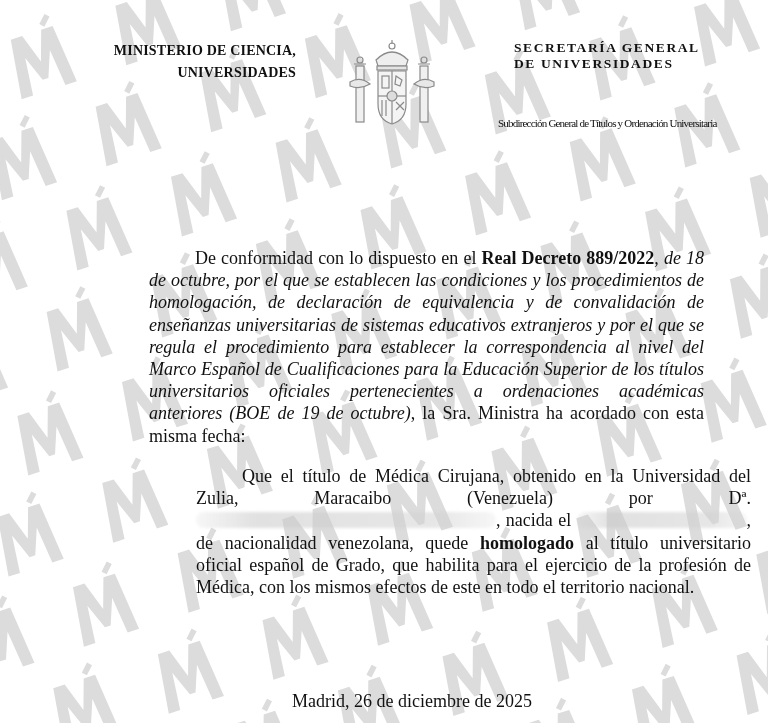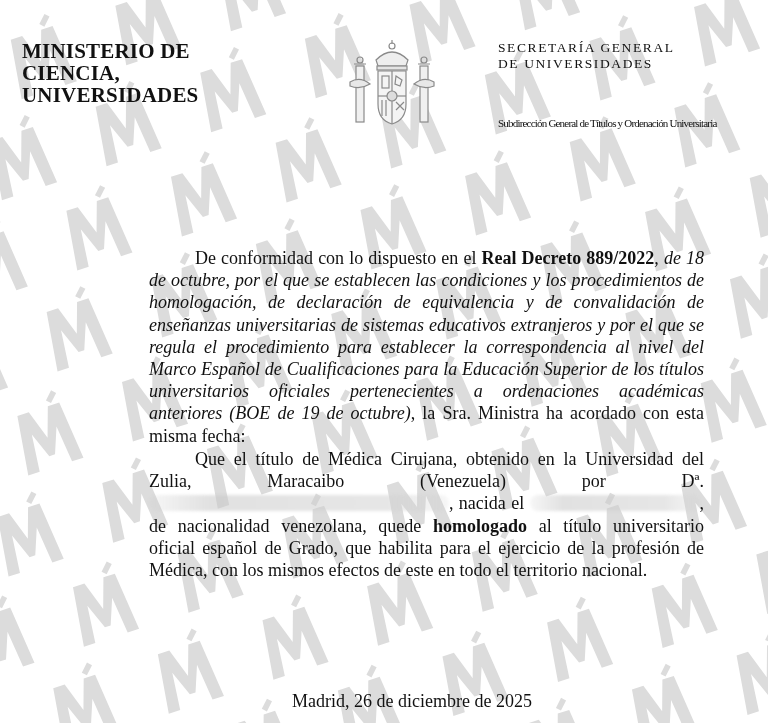--- a/index.html
+++ b/index.html
@@ -1,27 +1,27 @@
 <!DOCTYPE html>
 <html><head>
 <meta charset="utf-8">
 <style>
   html,body{margin:0;padding:0;}
   body{width:768px;height:723px;overflow:hidden;background:#fff;position:relative;font-family:"Liberation Serif","DejaVu Serif",serif;color:#111;}
   .wm{position:absolute;inset:0;overflow:hidden;z-index:0;pointer-events:none;}
   .wm svg{position:absolute;left:0;top:0;}
   .content{position:absolute;inset:0;z-index:1;}
-  .ministry{position:absolute;left:22px;top:40px;width:262px;text-align:left;font-weight:bold;font-size:21px;line-height:22px;letter-spacing:0.2px;}
+  .ministry{position:absolute;left:34px;top:40px;width:262px;text-align:right;font-weight:bold;font-size:14px;line-height:22px;letter-spacing:0.2px;}
   .crest{position:absolute;left:346px;top:38px;width:92px;height:90px;}
   .secretaria{position:absolute;left:498px;top:40px;}
-  .secretaria .l1,.secretaria .l2{font-weight:normal;font-size:13.5px;letter-spacing:1.6px;line-height:16px;}
+  .secretaria .l1,.secretaria .l2{font-weight:bold;font-size:13.5px;letter-spacing:1.6px;line-height:16px;margin-left:16px;}
   .secretaria .l3{font-size:11px;letter-spacing:-0.8px;line-height:16px;margin-top:43px;}
   .body-text{position:absolute;left:149px;width:555px;font-size:18px;line-height:22.2px;text-align:justify;}
   .p1{top:247px;}
-  .p2{top:448px;}
+  .p2{top:465px;margin-left:47px;}
   .p3{top:577px;}
   .indent{display:inline-block;width:46px;}
   .it{font-style:italic;}
   .bi{font-weight:bold;}
   .b{font-weight:bold;}
   .redact{display:inline-block;height:16px;vertical-align:-2px;background:linear-gradient(90deg,rgba(200,200,200,0.15),rgba(200,200,200,0.55) 20%,rgba(210,210,210,0.55) 80%,rgba(200,200,200,0.15));border-radius:8px;filter:blur(1.5px);}
   .date{position:absolute;left:0;width:768px;top:691px;text-align:center;font-size:18px;margin-left:28px;}
 </style>
 </head>
 <body>

